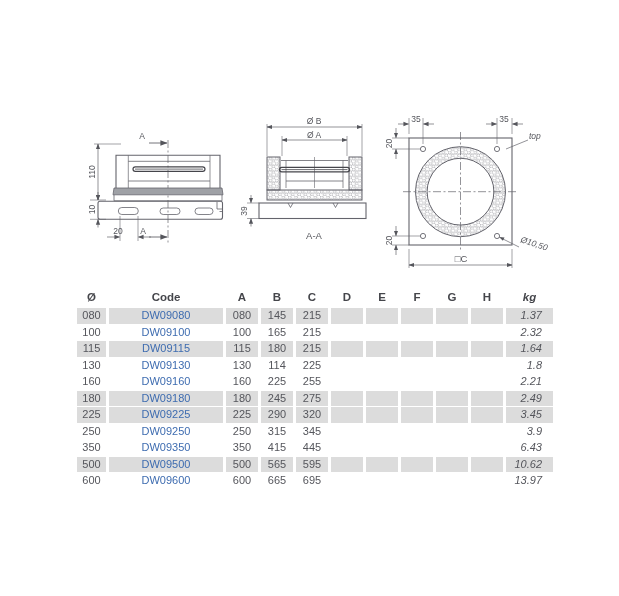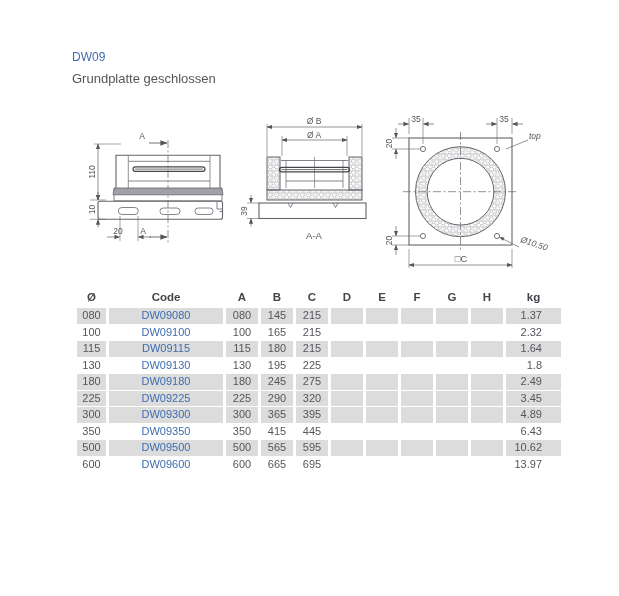--- a/index.html
+++ b/index.html
@@ -15,33 +15,29 @@
   .captext{font-size:9.5px;fill:#55565c;font-family:"Liberation Sans",sans-serif;}
   .ital{font-style:italic;}
   
   .size-table{position:absolute;left:74px;top:288px;border-collapse:separate;border-spacing:3px 1px;}
   .size-table th{font-size:11.5px;color:#45464b;font-weight:bold;padding:2px 0 4px 0;text-align:center;}
   .size-table td{height:15.5px;line-height:15.5px;font-size:11px;color:#55565c;padding:0;text-align:center;}
   .size-table tr.alt td{background:#dcdcdc;}
   .size-table td a{color:#3e6cb0;text-decoration:none;}
   .c0{width:29px;} .c1{width:114px;}
   .c2,.c3,.c4,.c5,.c6,.c7,.c8,.c9{width:32px;}
-  .c10{width:36px;}
-  .size-table td.c10{text-align:right;padding-right:19px;}
+  .c10{width:36px;font-style:italic;}
+  .size-table td.c10{text-align:right;padding-right:11px;}
   .size-table th.h10{text-align:center;}
 </style>
 </head>
 <body>
 
 <div class="page">
 
-  <div class="doc-header">
-    <div class="product-code">DW09</div>
-    <div class="product-title">Grundplatte geschlossen</div>
-  </div>
 
   <svg class="drawings" width="619" height="188" viewBox="0 100 619 188">
     <defs>
       <marker id="ar" viewBox="0 0 10 10" refX="9.2" refY="5" markerWidth="8" markerHeight="8" orient="auto-start-reverse">
           <path d="M0,1.2 L10,5 L0,8.8 Z" fill="#55565c"></path>
         </marker>
       <pattern id="hc" width="6.4" height="5.6" patternUnits="userSpaceOnUse">
         <circle cx="1.6" cy="1.4" r="1.55" fill="none" stroke="#85858d" stroke-width="0.55"></circle>
         <circle cx="4.8" cy="4.2" r="1.55" fill="none" stroke="#85858d" stroke-width="0.55"></circle>
       </pattern>
@@ -245,28 +241,41 @@
           <td class="c6"></td>
           <td class="c7"></td>
           <td class="c8"></td>
           <td class="c9"></td>
           <td class="c10">1.64</td>
         </tr>
         <tr>
           <td class="c0">130</td>
           <td class="c1"><a href="#">DW09130</a></td>
           <td class="c2">130</td>
-          <td class="c3">195</td>
+          <td class="c3">114</td>
           <td class="c4">225</td>
           <td class="c5"></td>
           <td class="c6"></td>
           <td class="c7"></td>
           <td class="c8"></td>
           <td class="c9"></td>
           <td class="c10">1.8</td>
+        </tr>
+        <tr>
+          <td class="c0">160</td>
+          <td class="c1"><a href="#">DW09160</a></td>
+          <td class="c2">160</td>
+          <td class="c3">225</td>
+          <td class="c4">255</td>
+          <td class="c5"></td>
+          <td class="c6"></td>
+          <td class="c7"></td>
+          <td class="c8"></td>
+          <td class="c9"></td>
+          <td class="c10">2.21</td>
         </tr>
         <tr class="alt">
           <td class="c0">180</td>
           <td class="c1"><a href="#">DW09180</a></td>
           <td class="c2">180</td>
           <td class="c3">245</td>
           <td class="c4">275</td>
           <td class="c5"></td>
           <td class="c6"></td>
           <td class="c7"></td>
@@ -280,32 +289,32 @@
           <td class="c2">225</td>
           <td class="c3">290</td>
           <td class="c4">320</td>
           <td class="c5"></td>
           <td class="c6"></td>
           <td class="c7"></td>
           <td class="c8"></td>
           <td class="c9"></td>
           <td class="c10">3.45</td>
         </tr>
-        <tr class="alt">
-          <td class="c0">300</td>
-          <td class="c1"><a href="#">DW09300</a></td>
-          <td class="c2">300</td>
-          <td class="c3">365</td>
-          <td class="c4">395</td>
-          <td class="c5"></td>
-          <td class="c6"></td>
-          <td class="c7"></td>
-          <td class="c8"></td>
-          <td class="c9"></td>
-          <td class="c10">4.89</td>
+        <tr>
+          <td class="c0">250</td>
+          <td class="c1"><a href="#">DW09250</a></td>
+          <td class="c2">250</td>
+          <td class="c3">315</td>
+          <td class="c4">345</td>
+          <td class="c5"></td>
+          <td class="c6"></td>
+          <td class="c7"></td>
+          <td class="c8"></td>
+          <td class="c9"></td>
+          <td class="c10">3.9</td>
         </tr>
         <tr>
           <td class="c0">350</td>
           <td class="c1"><a href="#">DW09350</a></td>
           <td class="c2">350</td>
           <td class="c3">415</td>
           <td class="c4">445</td>
           <td class="c5"></td>
           <td class="c6"></td>
           <td class="c7"></td>

